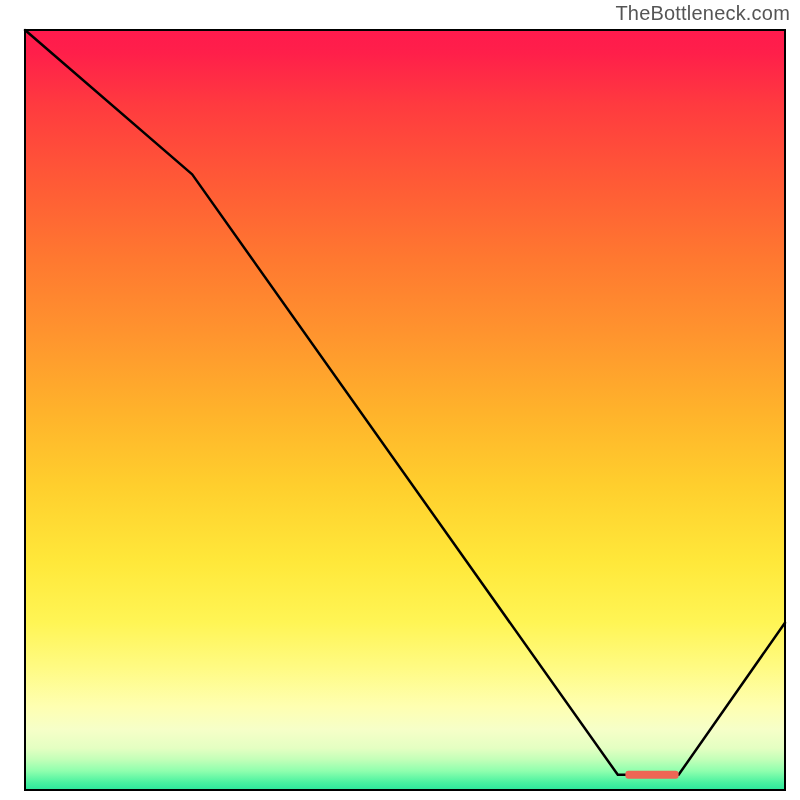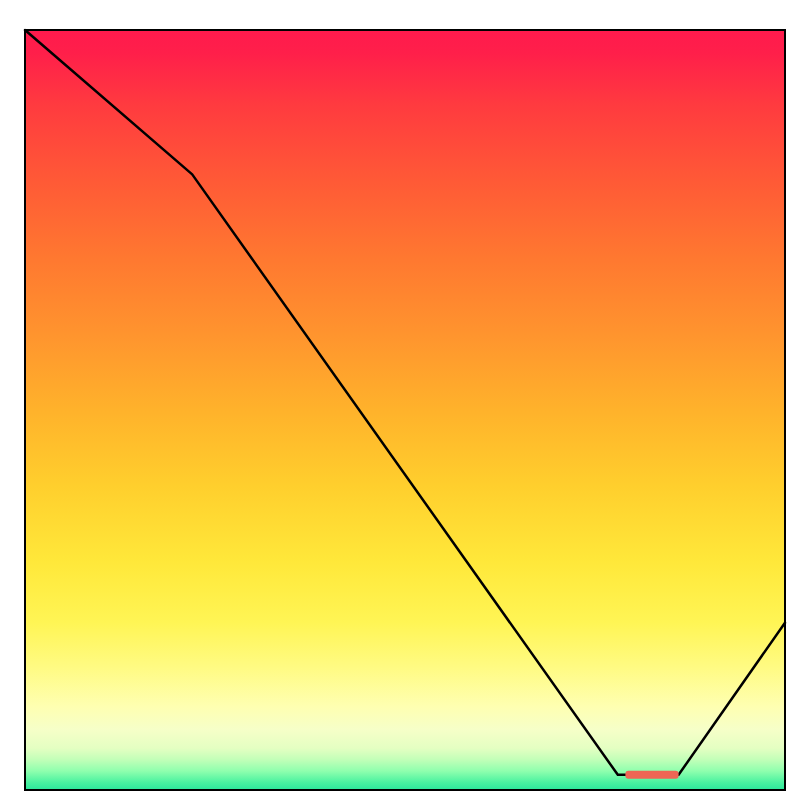--- a/index.html
+++ b/index.html
@@ -72,14 +72,15 @@
         </linearGradient>
   </defs>
 
   <rect class="plot-rect" x="25" y="30" width="760" height="760"></rect>
 
   <path class="curve" d="M25.0 30.0 L192.2 174.4 L617.8 774.8 L678.6 774.8 L785.0 622.8"></path>
 
   <rect class="marker-rect" x="625.4" y="770.8" width="53.200000000000045" height="8" rx="3"></rect>
 </svg>
 
+<div class="attribution">TheBottleneck.com</div>
 
 </div>
 
 </body></html>

